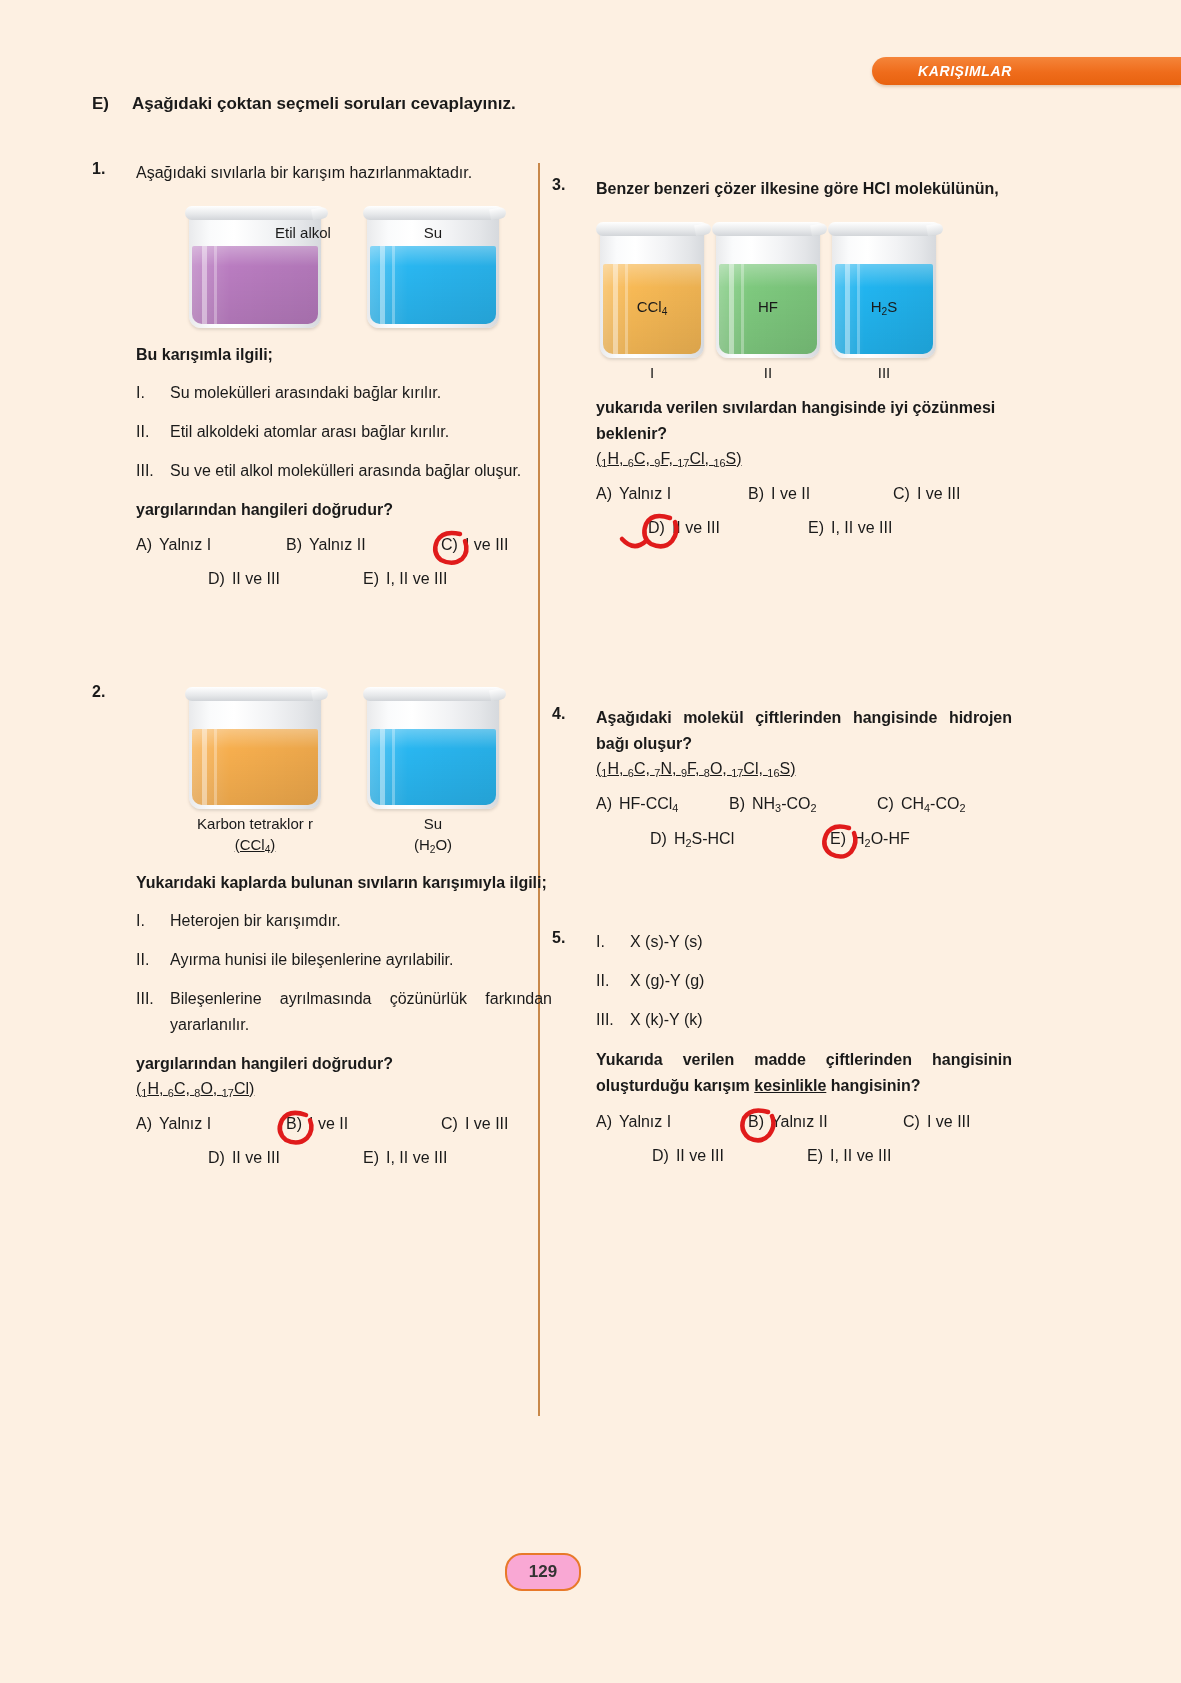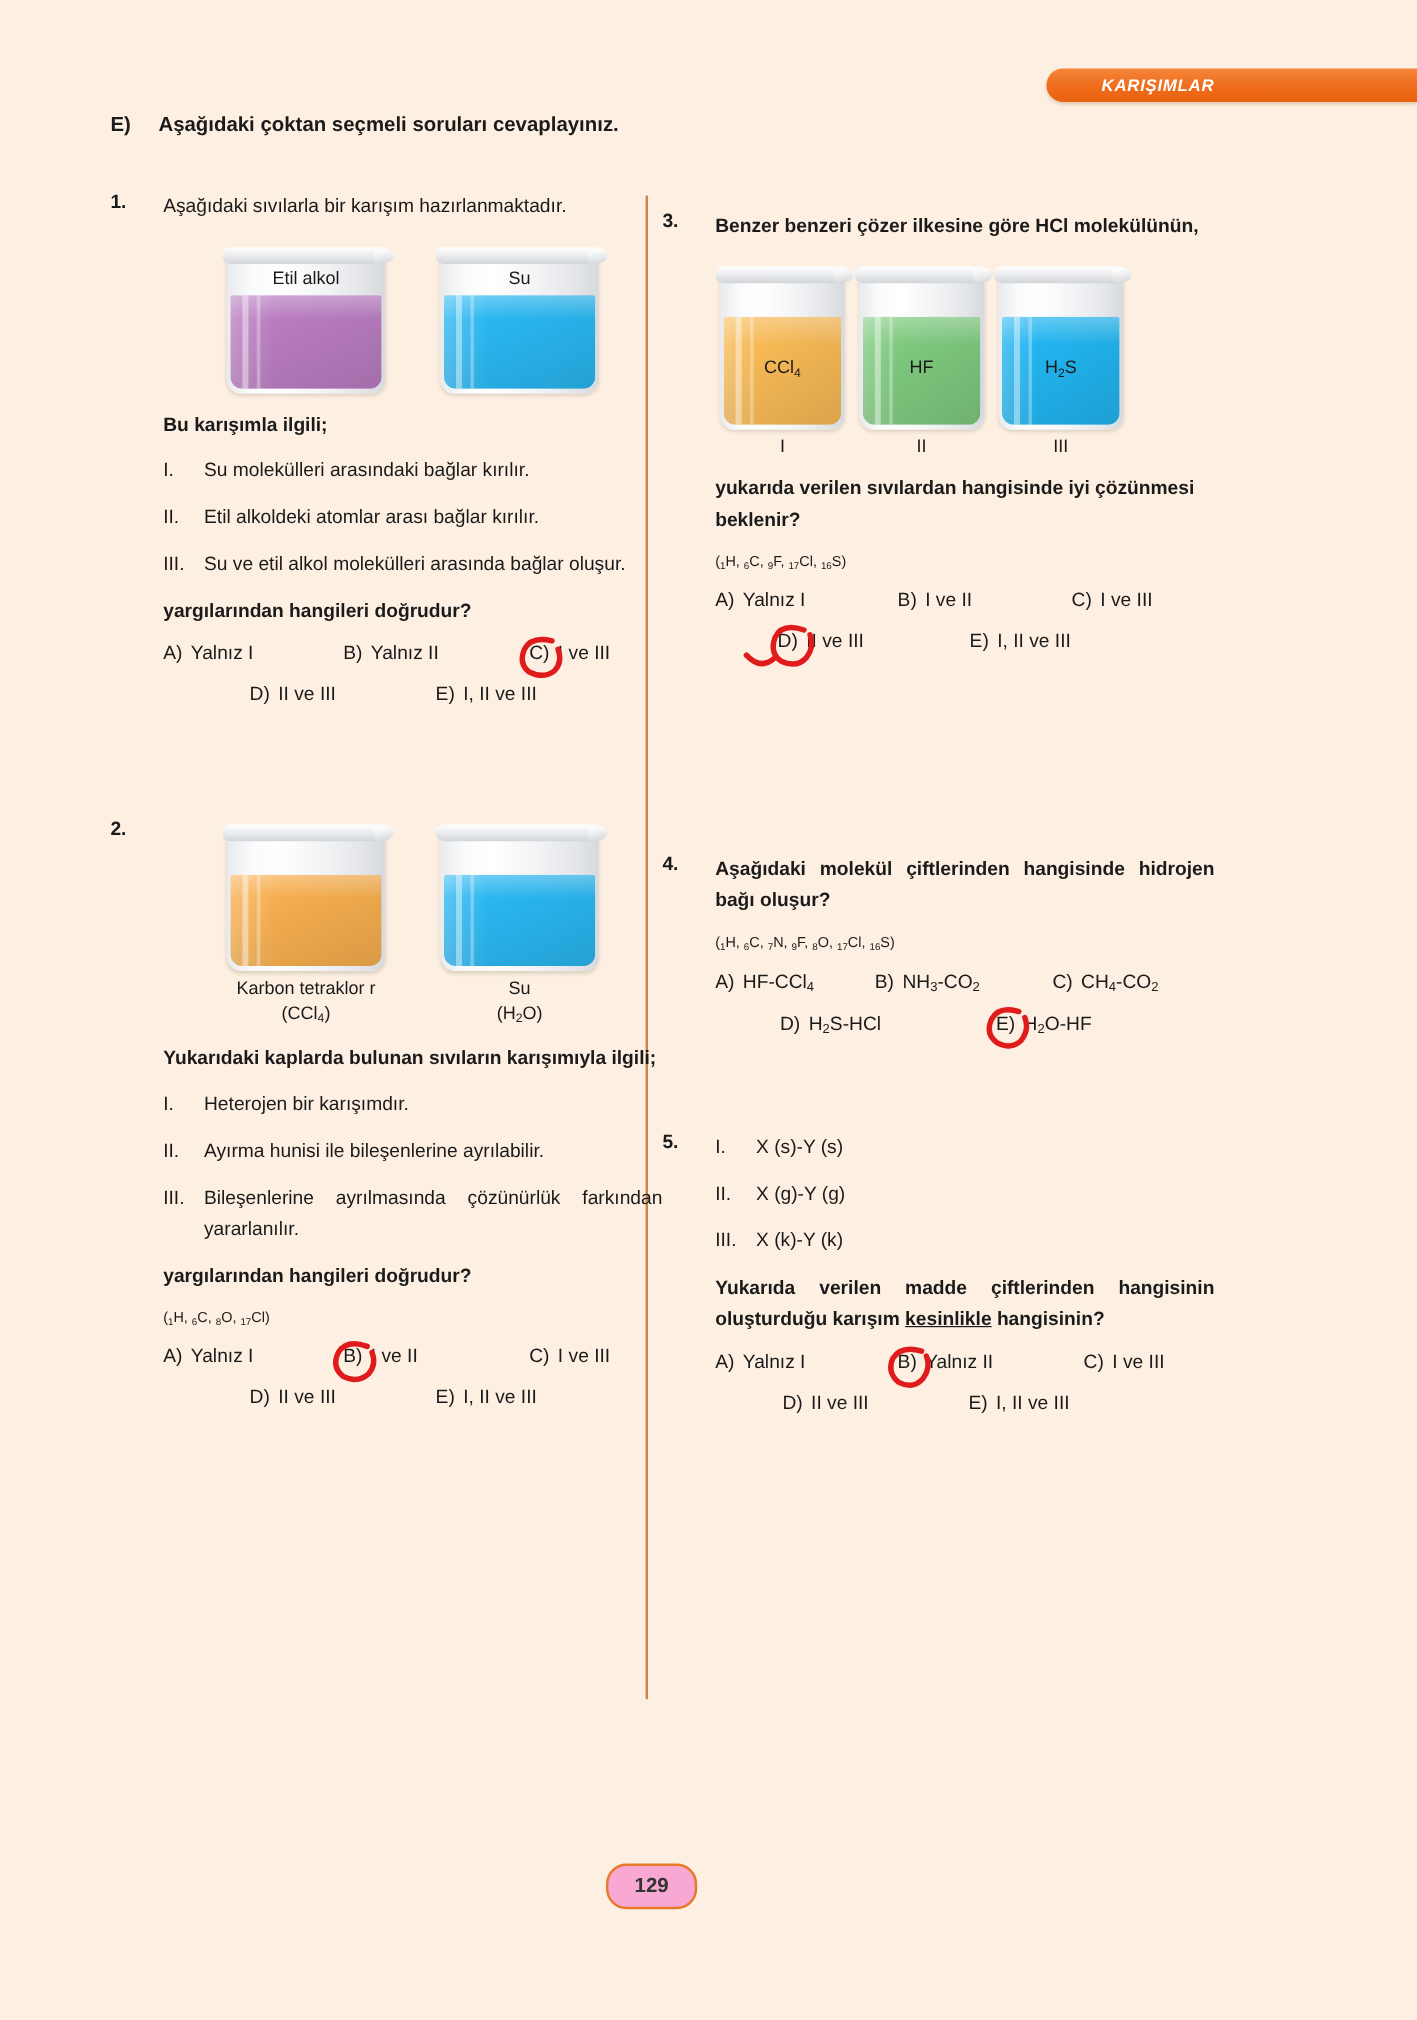--- a/index.html
+++ b/index.html
@@ -97,23 +97,23 @@
   .romans { margin-top: 12px; }
   .roman-row {
     display: flex;
     font-size: 16px;
     line-height: 1.62;
     margin-bottom: 13px;
   }
   .roman-lbl { width: 34px; flex: none; }
   .roman-txt { flex: 1; text-align: justify; }
   .givens {
-    font-size: 12px;
-    margin-top: 12px;
+    font-size: 16px;
     line-height: 1.5;
+    text-decoration: underline;
   }
   sub { font-size: 68%; vertical-align: -.28em; }
   .presub { font-size: 68%; vertical-align: -.28em; }
 
   .answers { margin-top: 14px; }
   .ans-row {
     display: flex;
     font-size: 16px;
     margin-bottom: 16px;
     position: relative;
@@ -240,21 +240,21 @@
       <div class="beaker-row">
         <div class="beaker-wrap">
           <div class="beaker">
             <div class="glass"></div>
             <div class="liquid" id="q1b0" style="top: 44px; height: 78px; background: linear-gradient(rgba(255, 255, 255, 0.3) 0%, rgba(255, 255, 255, 0) 26%, rgba(0, 0, 0, 0.07) 100%), linear-gradient(90deg, rgba(255, 255, 255, 0.22) 0%, rgba(255, 255, 255, 0) 30%, rgba(0, 0, 0, 0.05) 100%) rgb(185, 124, 192);">
               <div class="shine s1"></div>
                 <div class="shine s2"></div>
             </div>
             <div class="rim"></div>
               <div class="spout"></div>
-            <div class="beaker-inner-label" style="top:22px;">Etil alkol</div>
+            <div class="beaker-inner-label" style="top:22px;padding-left:48px;">Etil alkol</div>
           </div>
         </div>
         <div class="beaker-wrap">
           <div class="beaker">
             <div class="glass"></div>
             <div class="liquid" id="q1b1" style="top: 44px; height: 78px; background: linear-gradient(rgba(255, 255, 255, 0.3) 0%, rgba(255, 255, 255, 0) 26%, rgba(0, 0, 0, 0.07) 100%), linear-gradient(90deg, rgba(255, 255, 255, 0.22) 0%, rgba(255, 255, 255, 0) 30%, rgba(0, 0, 0, 0.05) 100%) rgb(41, 182, 240);">
               <div class="shine s1"></div>
                 <div class="shine s2"></div>
             </div>
             <div class="rim"></div>
@@ -321,21 +321,21 @@
           <div class="beaker">
             <div class="glass"></div>
             <div class="liquid" id="q2b0" style="top: 46px; height: 76px; background: linear-gradient(rgba(255, 255, 255, 0.3) 0%, rgba(255, 255, 255, 0) 26%, rgba(0, 0, 0, 0.07) 100%), linear-gradient(90deg, rgba(255, 255, 255, 0.22) 0%, rgba(255, 255, 255, 0) 30%, rgba(0, 0, 0, 0.05) 100%) rgb(246, 174, 78);">
               <div class="shine s1"></div>
                 <div class="shine s2"></div>
             </div>
             <div class="rim"></div>
               <div class="spout"></div>
           </div>
           <div class="beaker-caption">Karbon tetraklor  r</div>
-          <div class="beaker-caption" style="margin-top:0;">(CCl<sub>4</sub>)</div>
+          <div class="beaker-caption" style="margin-top:0;text-decoration:underline;">(CCl<sub>4</sub>)</div>
         </div>
         <div class="beaker-wrap">
           <div class="beaker">
             <div class="glass"></div>
             <div class="liquid" id="q2b1" style="top: 46px; height: 76px; background: linear-gradient(rgba(255, 255, 255, 0.3) 0%, rgba(255, 255, 255, 0) 26%, rgba(0, 0, 0, 0.07) 100%), linear-gradient(90deg, rgba(255, 255, 255, 0.22) 0%, rgba(255, 255, 255, 0) 30%, rgba(0, 0, 0, 0.05) 100%) rgb(41, 182, 240);">
               <div class="shine s1"></div>
                 <div class="shine s2"></div>
             </div>
             <div class="rim"></div>
               <div class="spout"></div>

